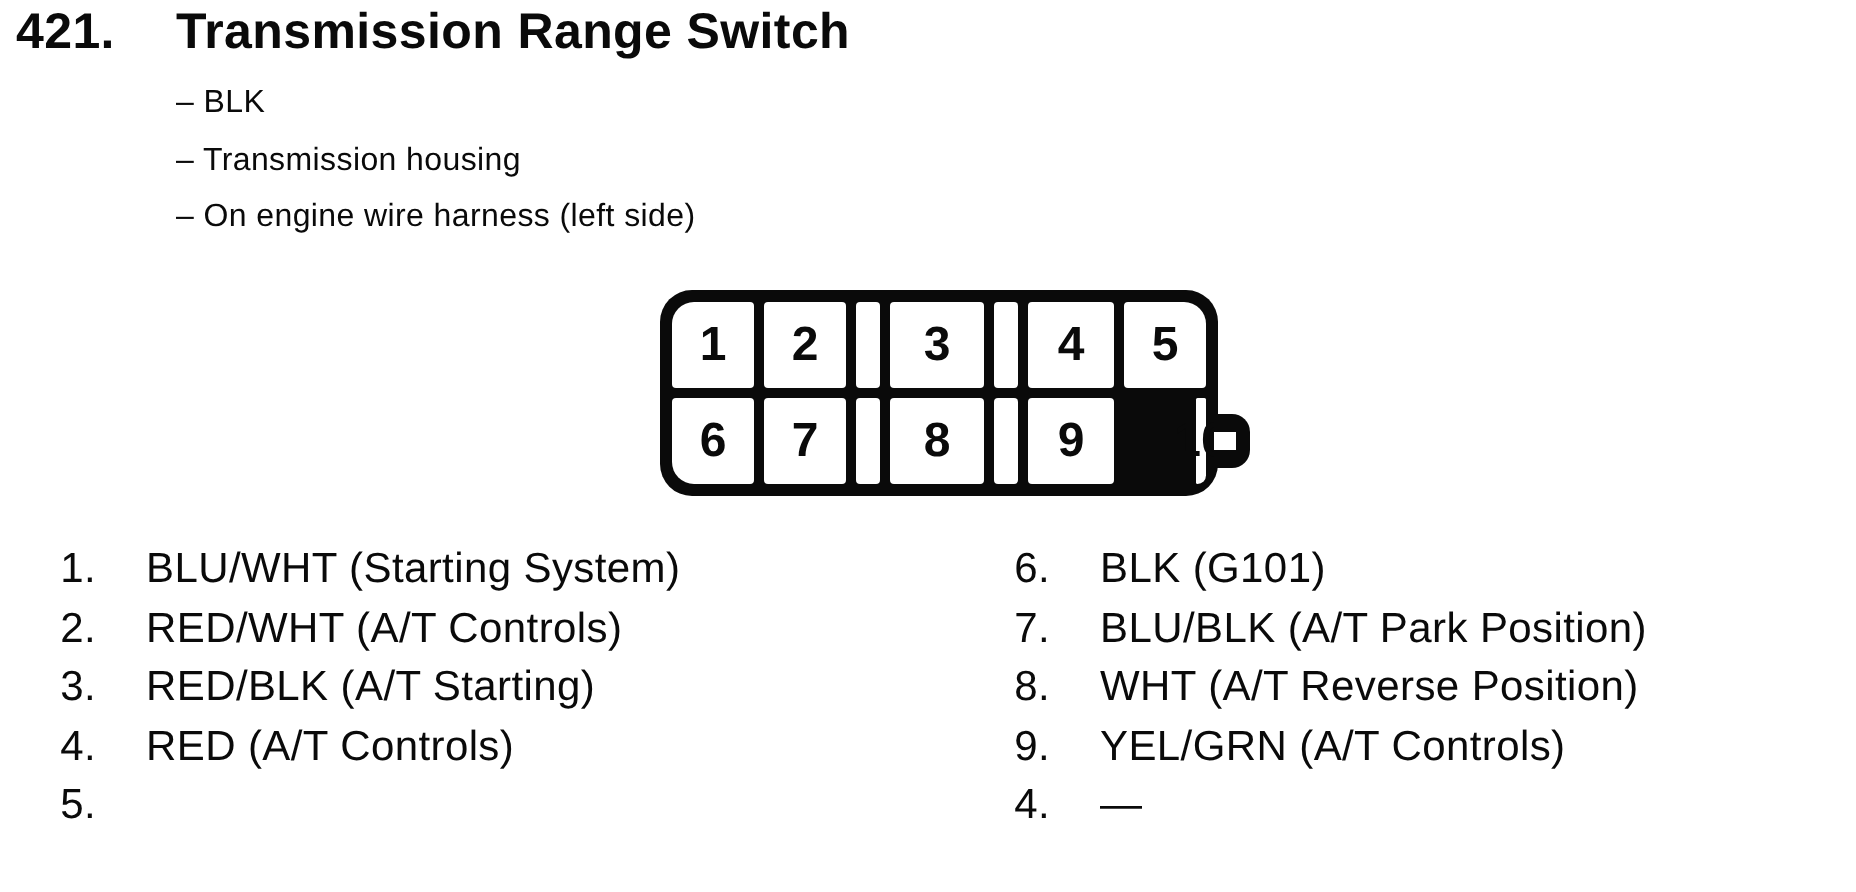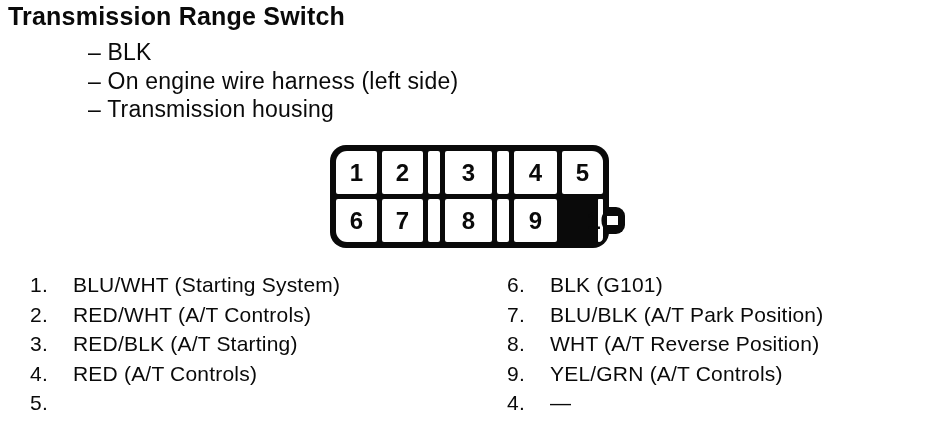--- a/index.html
+++ b/index.html
@@ -22,21 +22,21 @@
     font-weight: bold;
     font-size: 25px;
     letter-spacing: 0.2px;
   }
   .item-no { display: inline-block; width: 80px; }
 
   .attrs {
     position: absolute;
     left: 88px;
     top: 38px;
-    font-size: 23px;
+    font-size: 16px;
     line-height: 28.5px;
     letter-spacing: 0.2px;
   }
 
   
   .connector {
     position: absolute;
     left: 330px;
     top: 145px;
     display: grid;
@@ -97,27 +97,28 @@
   }
   .pin-num { text-align: right; }
   .left  .pin-num { width: 40px; }
   .right .pin-num { width: 57px; }
   .pin-label { margin-left: 25px; white-space: nowrap; }
 </style>
 </head>
 <body>
 
 <div class="heading">
+  <span class="item-no">421.</span>
   <span class="item-title">Transmission Range Switch</span>
 </div>
 
 <div class="attrs">
   <div class="attr-line">– BLK</div>
+  <div class="attr-line">– Transmission housing</div>
   <div class="attr-line">– On engine wire harness (left side)</div>
-  <div class="attr-line">– Transmission housing</div>
 </div>
 
 <div class="connector">
   <div class="cell c-tl">1</div>
   <div class="cell">2</div>
   <div class="slot"></div>
   <div class="cell">3</div>
   <div class="slot"></div>
   <div class="cell">4</div>
   <div class="cell c-tr">5</div>

